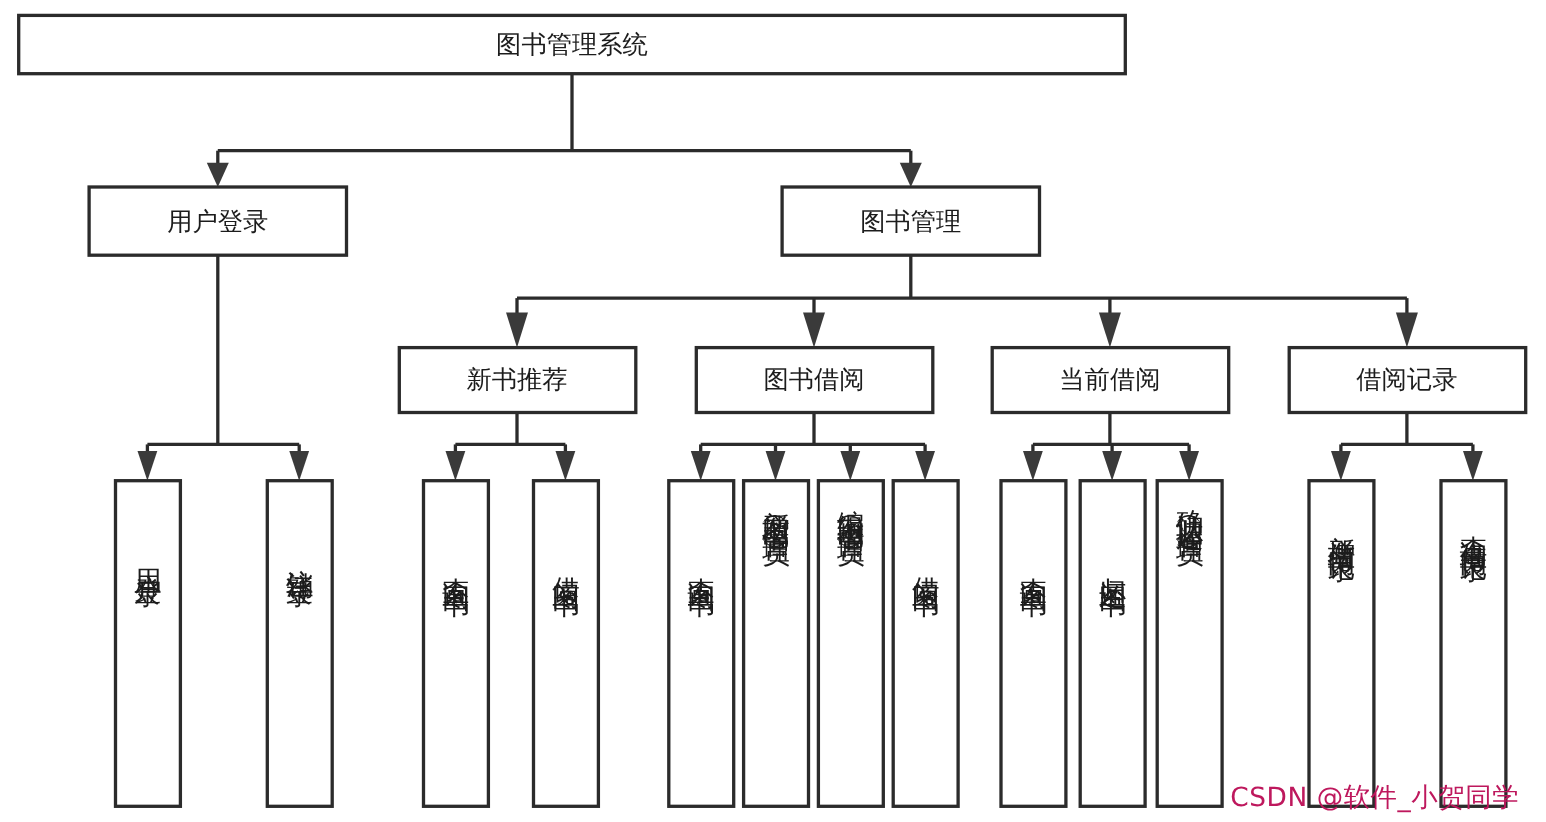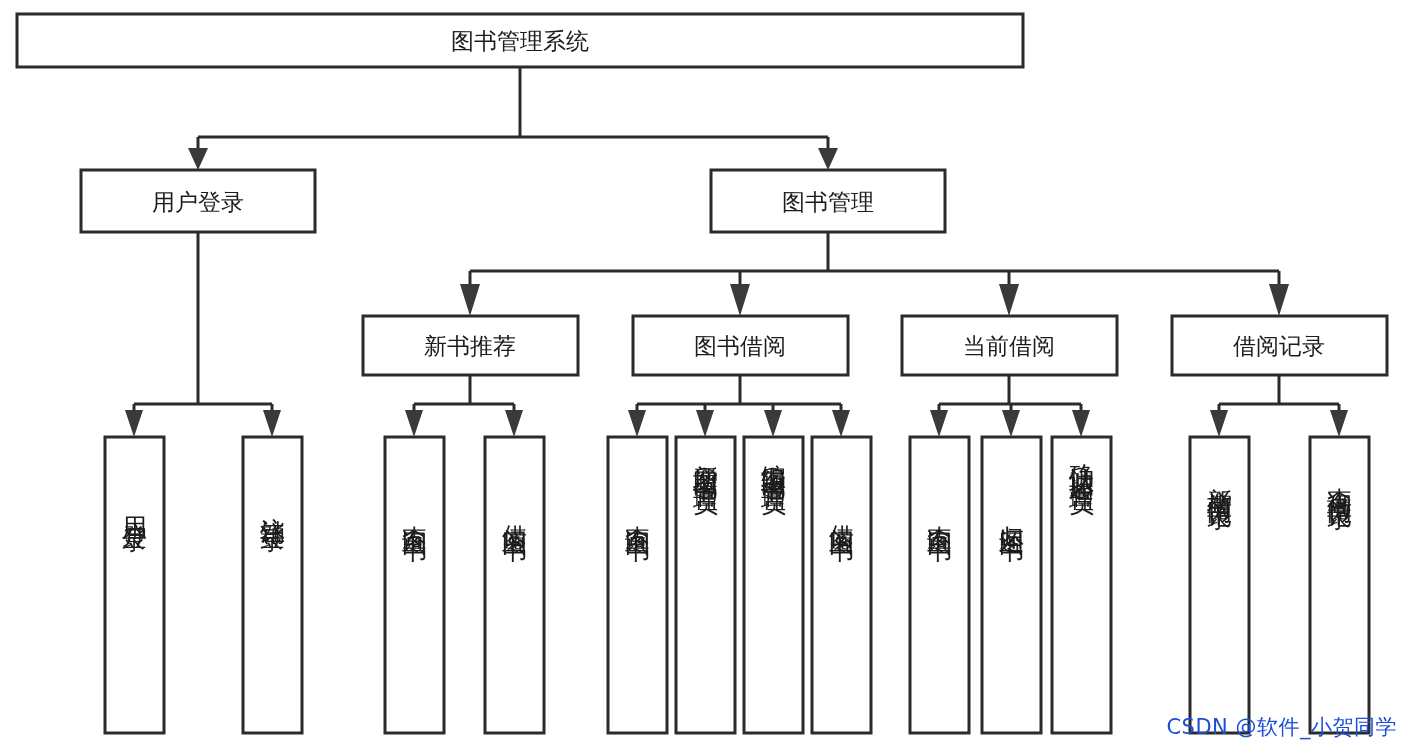--- a/index.html
+++ b/index.html
@@ -67,25 +67,25 @@
     text-orientation: upright;
     font-family: "DejaVu Sans", "Liberation Sans", sans-serif;
     font-size: 25px;
     line-height: 1;
     letter-spacing: 4px;
     color: #1c1c1c;
     white-space: nowrap;
   }
   .watermark {
     position: absolute;
-    right: 8px;
+    right: 24px;
     bottom: 6px;
     font-family: "DejaVu Sans", "Liberation Sans", sans-serif;
-    font-size: 21px;
-    color: #1d4ed8;
+    font-size: 24px;
+    color: #be185d;
     letter-spacing: 0.5px;
     white-space: nowrap;
   }
 </style>
 </head>
 <body>
 
 <div id="diagram-root">
 
   <svg class="flowchart" viewBox="0 0 1405 747">

